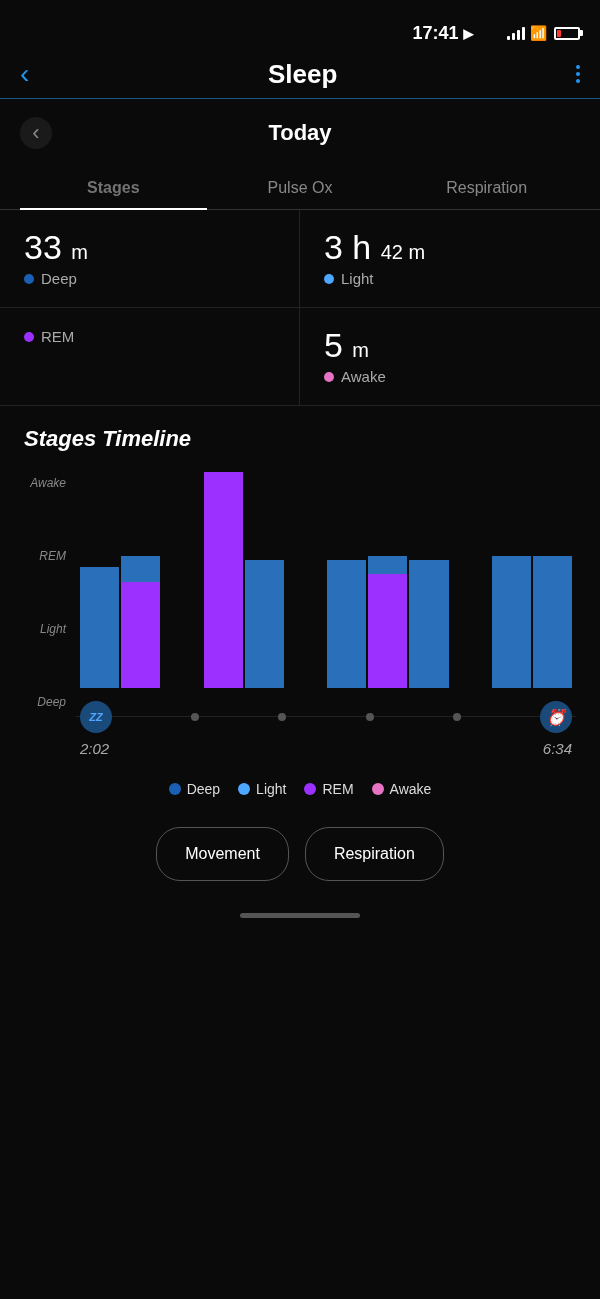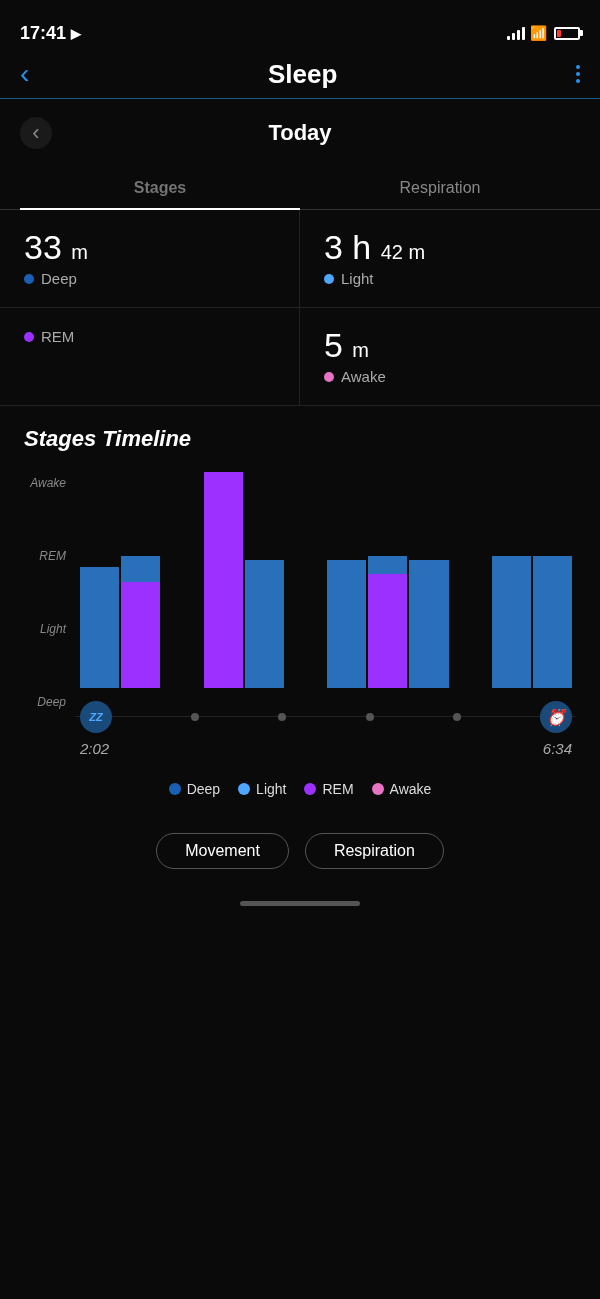--- a/index.html
+++ b/index.html
@@ -9,24 +9,25 @@
       color: #fff;
       font-family: -apple-system, BlinkMacSystemFont, 'Helvetica Neue', sans-serif;
       width: 600px;
       min-height: 1299px;
       overflow-x: hidden;
     }
 
     
     .status-bar {
       display: flex;
-      justify-content: space-between;
+      justify-content: flex-end;
       align-items: center;
       padding: 24px 20px 8px;
       height: 50px;
+      gap: 33px;
     }
     .status-time {
       font-size: 18px;
       font-weight: 600;
       color: #fff;
       display: flex;
       align-items: center;
       gap: 5px;
     }
     .status-icons {
@@ -367,26 +368,25 @@
     
     .bottom-buttons {
       display: flex;
       justify-content: center;
       gap: 16px;
       padding: 16px 20px 24px;
     }
     .bottom-btn {
       border: 1px solid #555;
       border-radius: 24px;
-      padding: 8px 28px;
+      padding: 17px 28px;
       background: transparent;
       color: #fff;
       font-size: 16px;
       cursor: pointer;
-      margin-top: 6px;
     }
 
     
     .home-indicator {
       display: flex;
       justify-content: center;
       padding: 8px 0 16px;
     }
     .home-bar {
       width: 120px;
@@ -430,20 +430,21 @@
 </div>
 
 <div class="date-row">
   <div class="date-nav-btn">‹</div>
   <div class="date-label">Today</div>
   <div style="width:32px;"></div>
 </div>
 
 <div class="tabs">
   <div class="tab active">Stages</div>
+  <div class="tab">Pulse Ox</div>
   <div class="tab">Respiration</div>
 </div>
 
 <div class="stats-grid">
 
   <div class="stat-cell">
     <div class="stat-value">
       33 <span class="unit">m</span>
     </div>
     <div class="stat-label">

